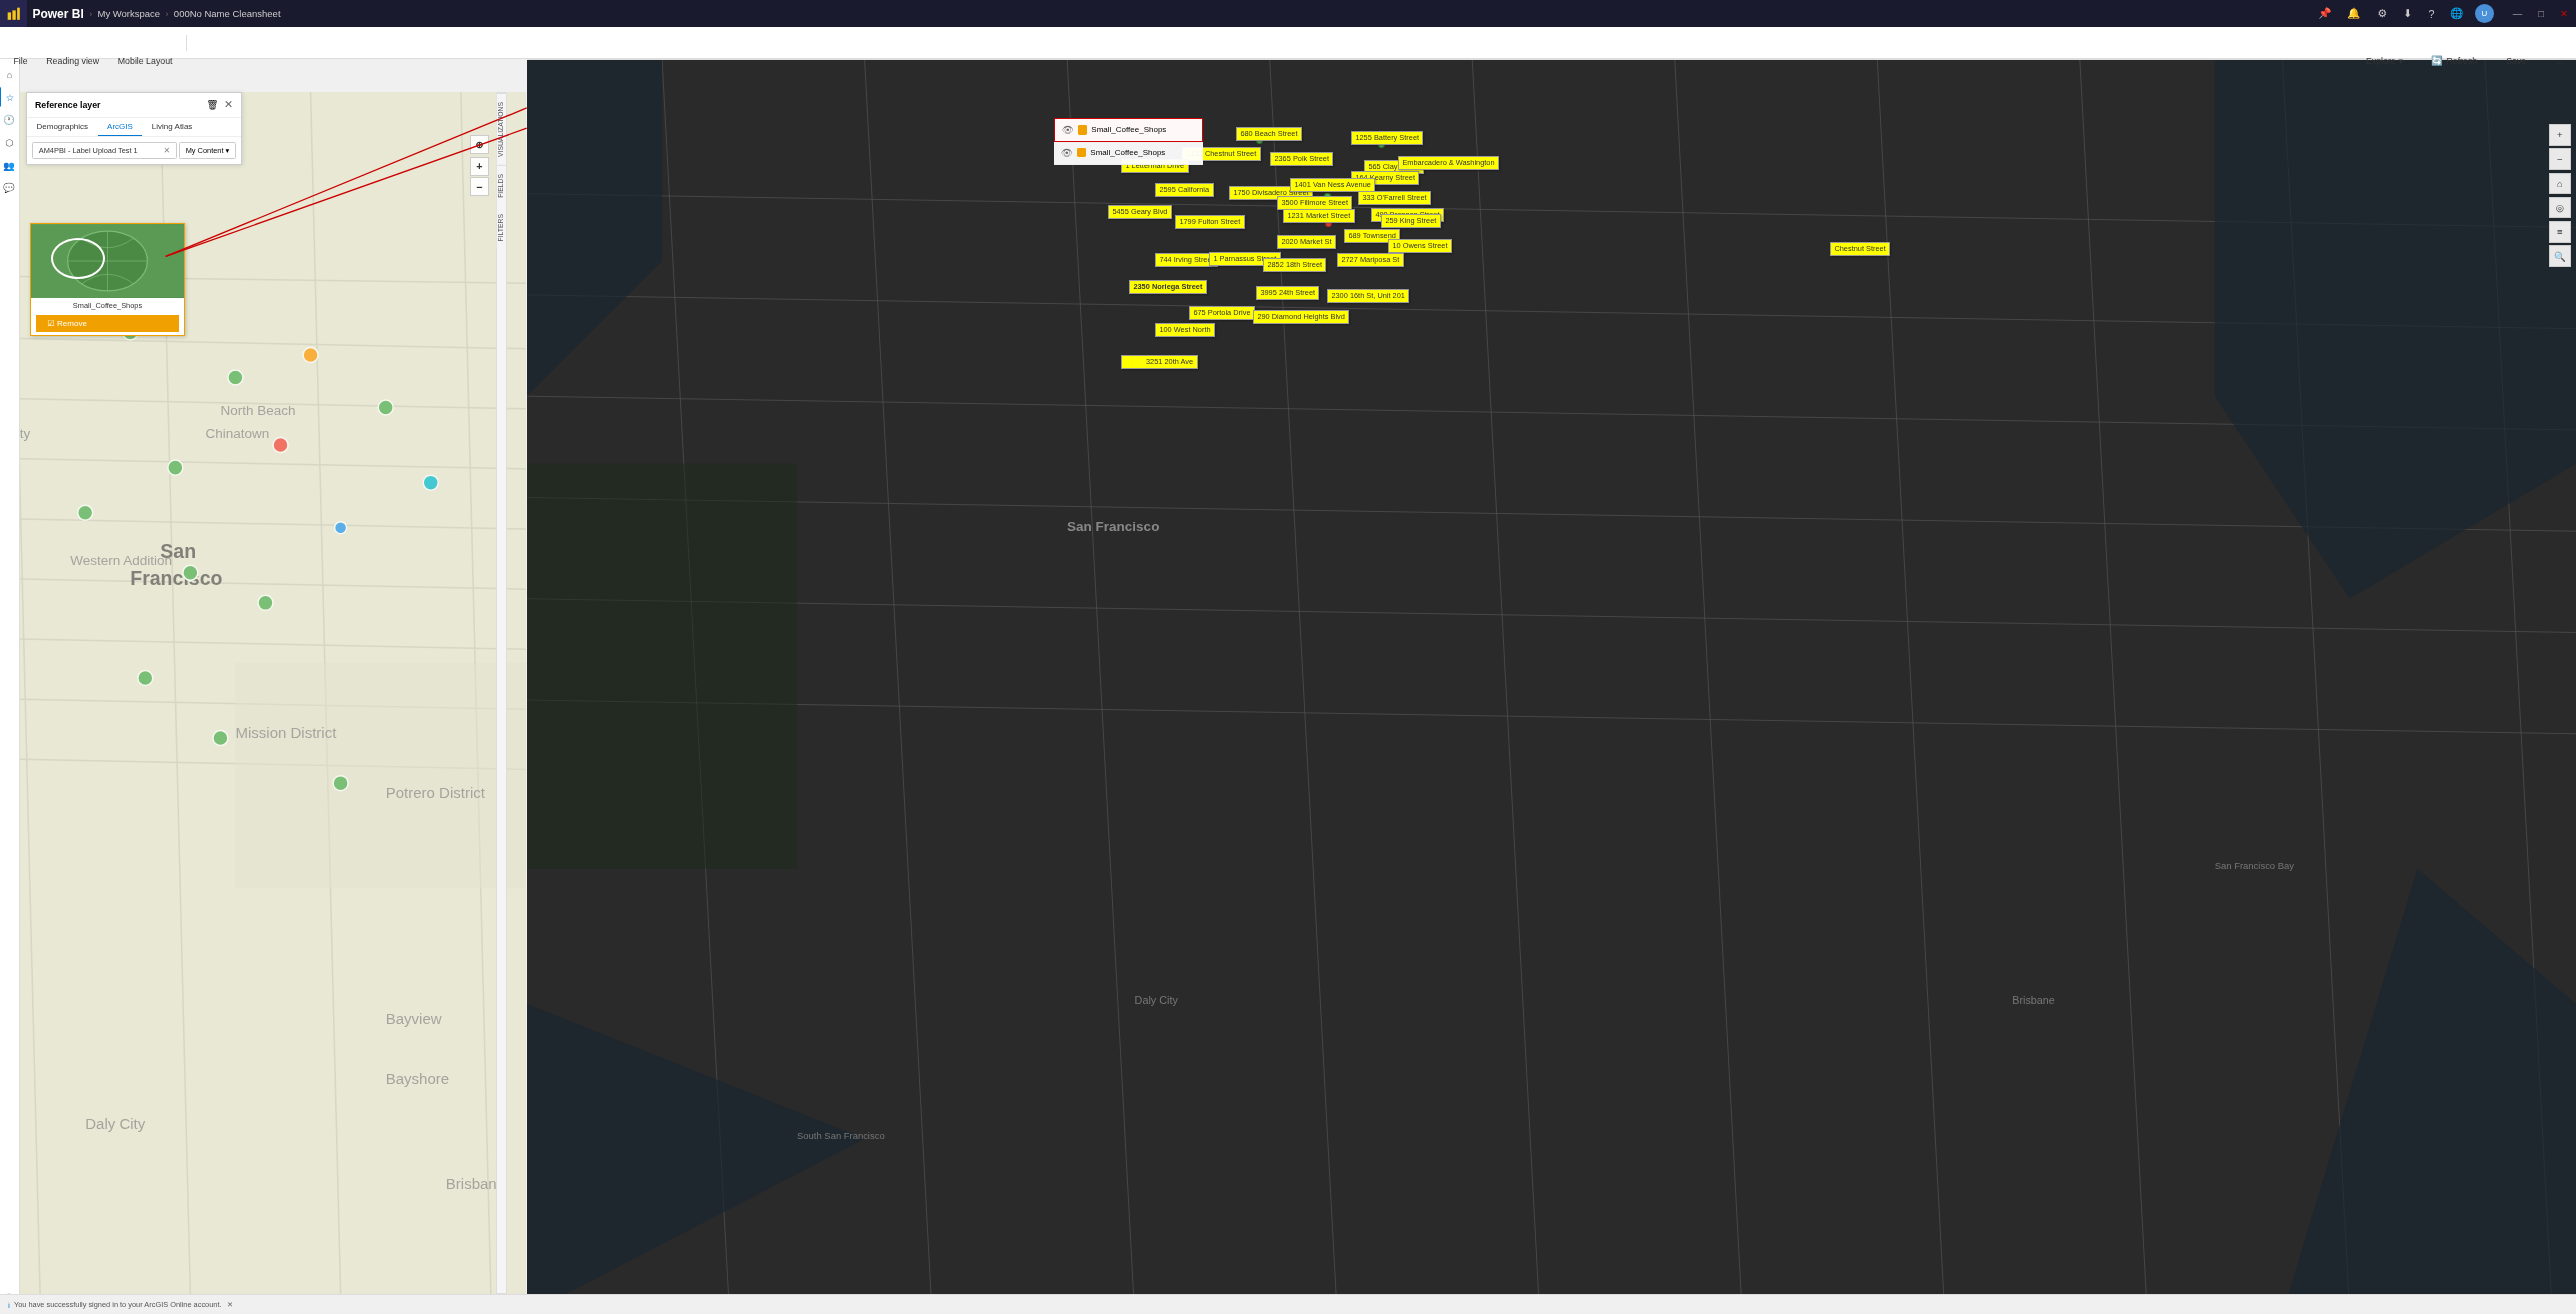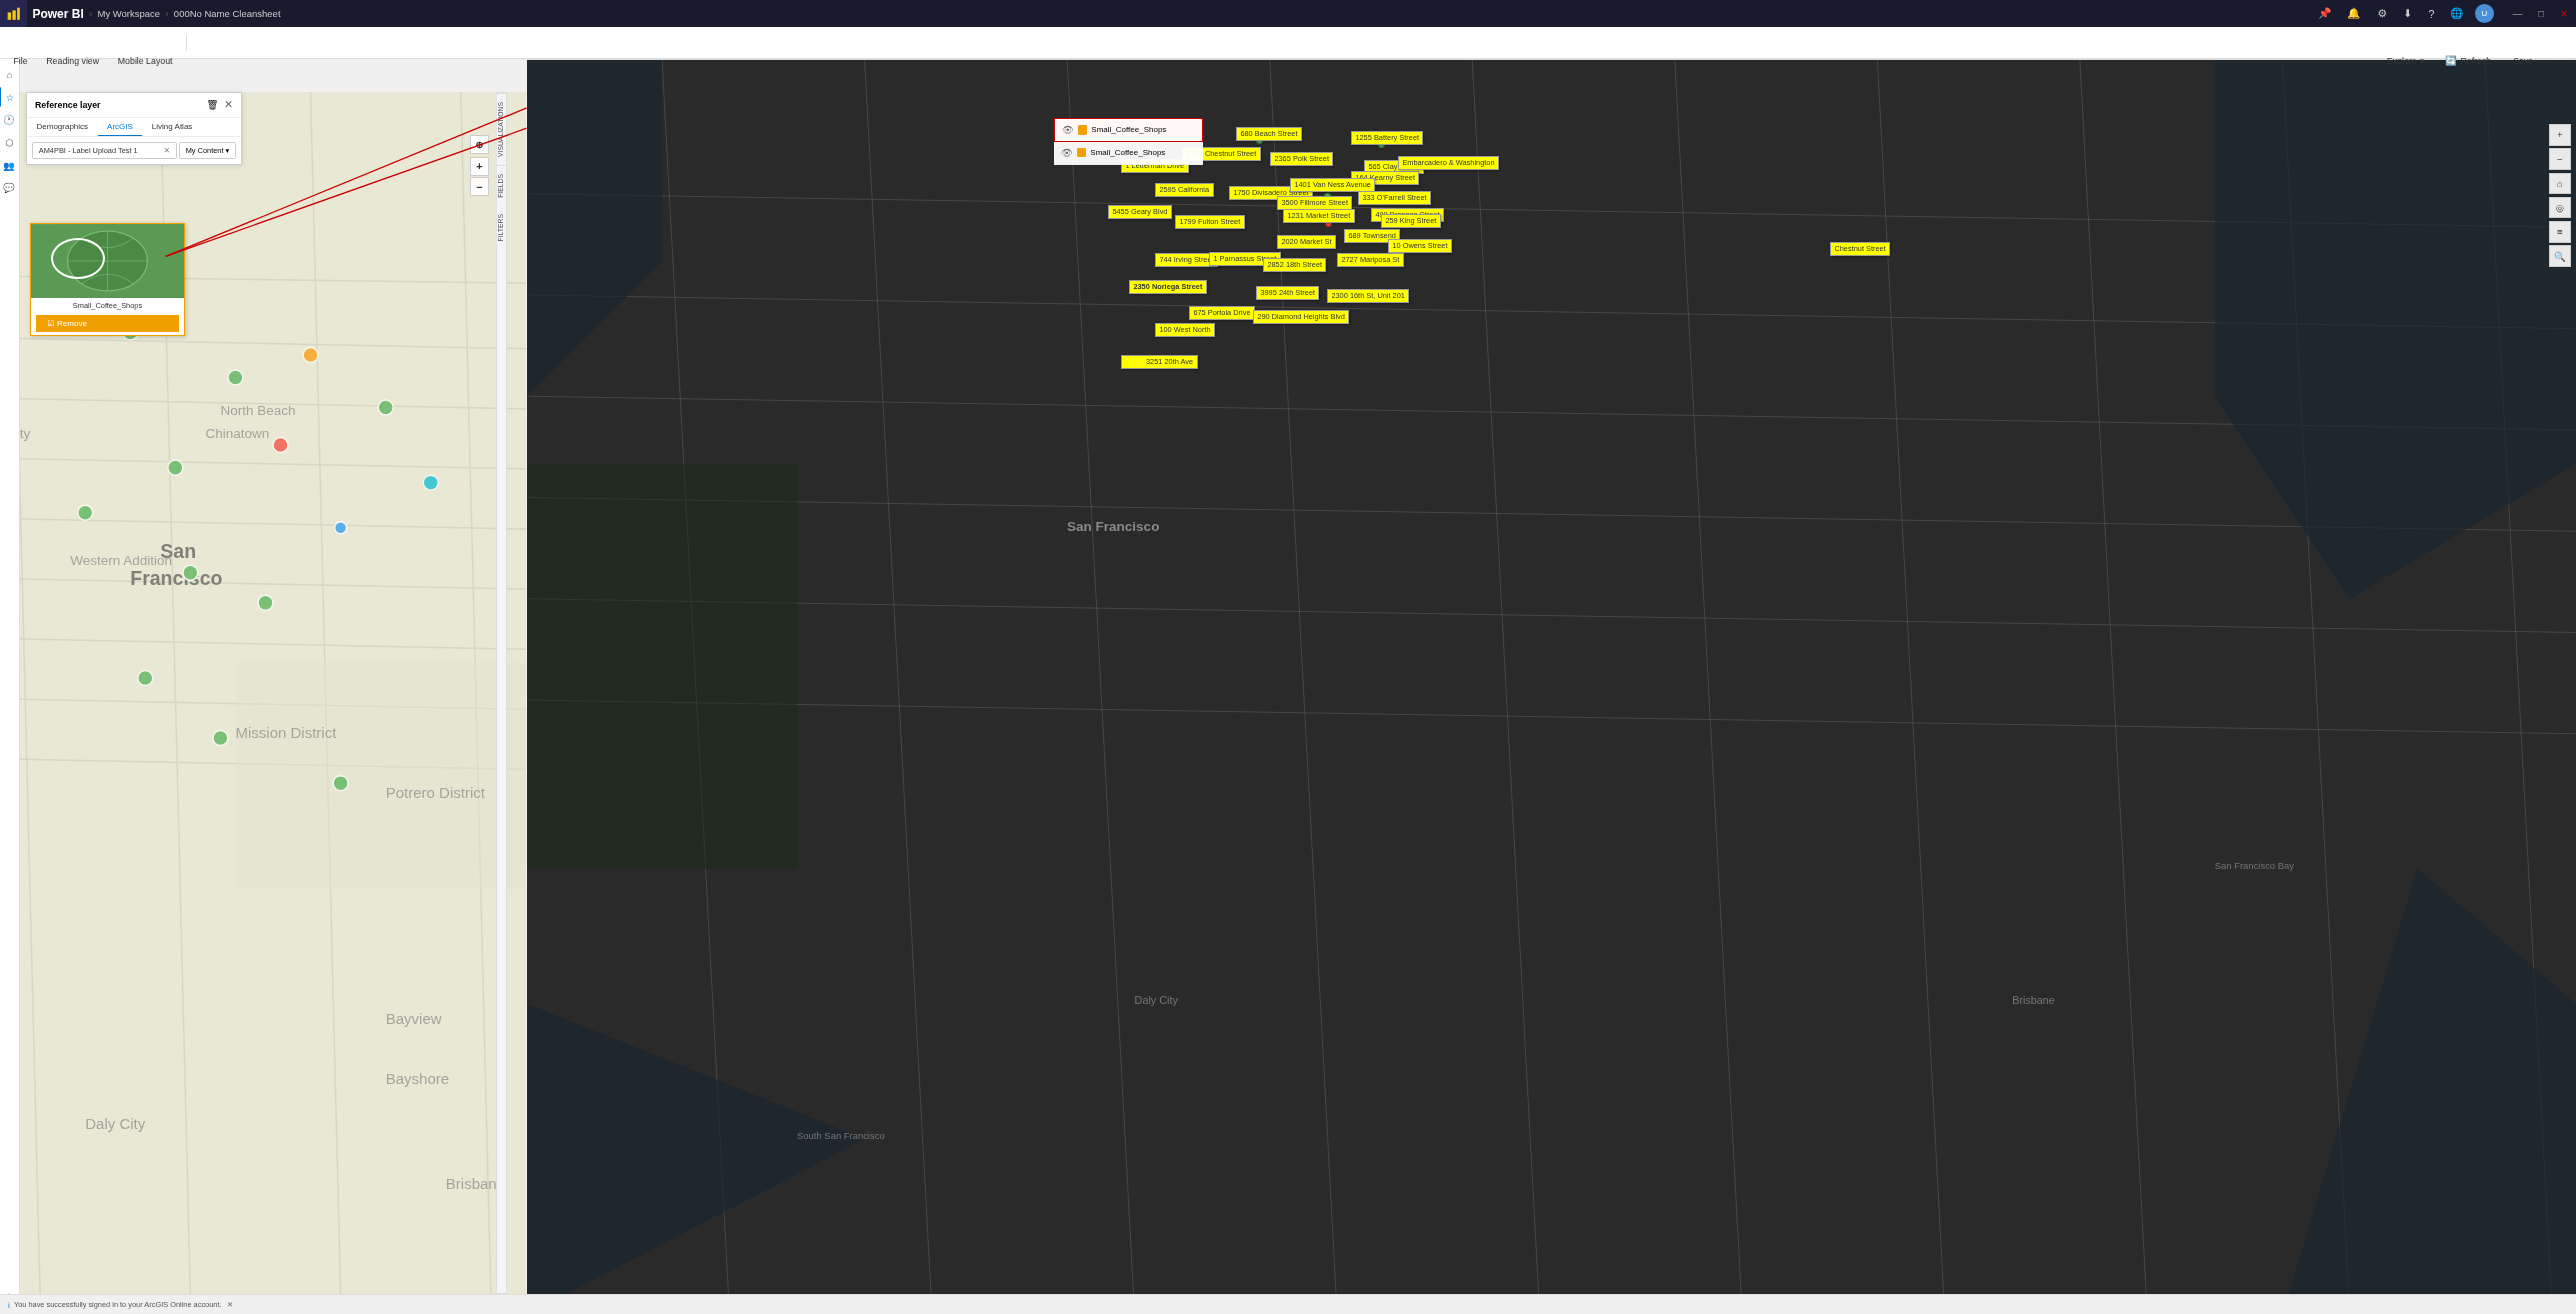--- a/index.html
+++ b/index.html
@@ -226,21 +226,21 @@
   <button class="ribbon-btn">
     <span>File</span>
   </button>
   <button class="ribbon-btn">
     <span>Reading view</span>
   </button>
   <button class="ribbon-btn">
     <span>Mobile Layout</span>
   </button>
   <div class="ribbon-separator"></div>
-  <div style="margin-left:auto; display:flex; align-items:center; gap:6px;">
+  <div style="margin-left:auto; display:flex; align-items:center; gap:13px;">
     <button class="ribbon-btn">
       <span>Explore</span> ▾
     </button>
     <button class="ribbon-btn">
       <span style="font-size:9.5px;">🔄</span> 
         <span>Refresh</span>
     </button>
     <button class="ribbon-btn">
       <span>Save</span>
     </button>

